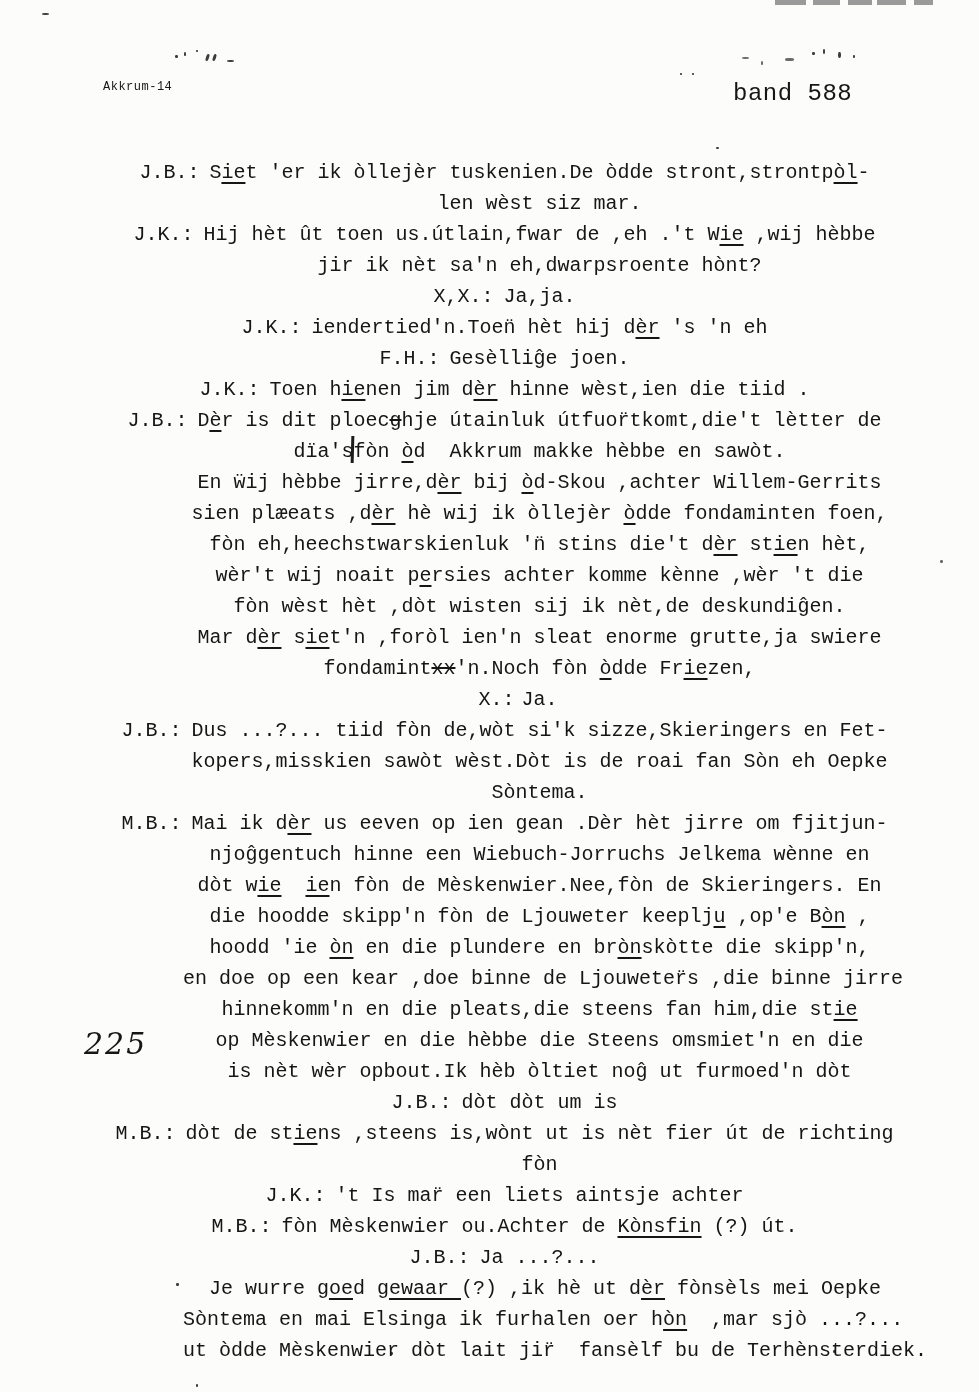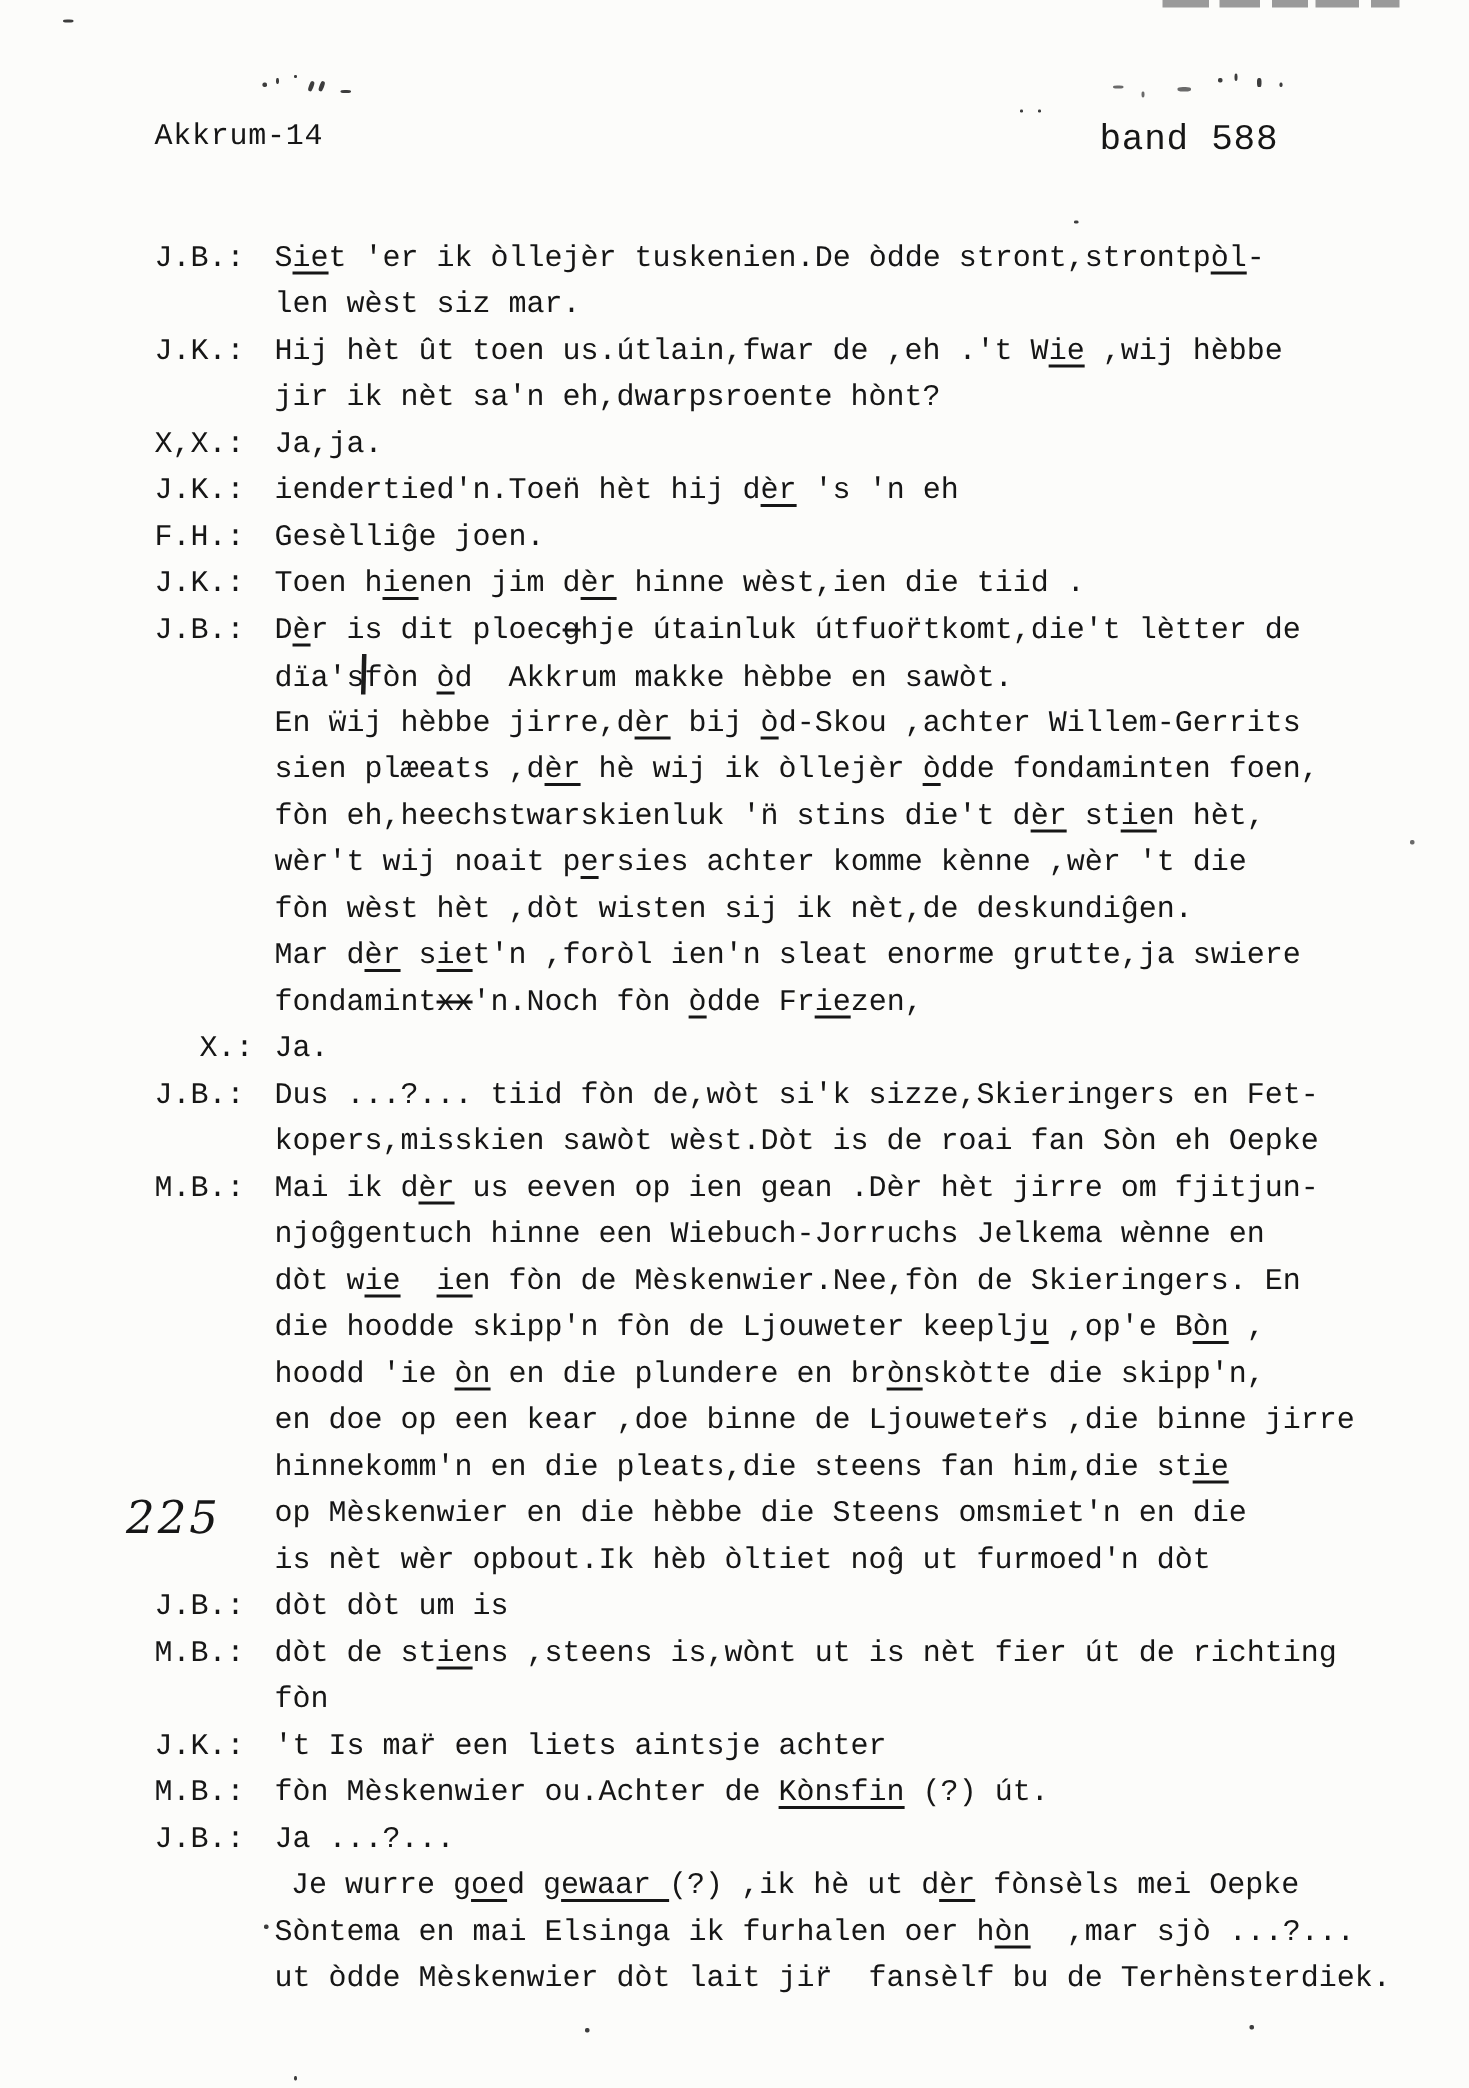--- a/index.html
+++ b/index.html
@@ -2,23 +2,23 @@
 <html><head>
 <meta charset="utf-8">
 <style>
   html,body{margin:0;padding:0;}
   body{
     width:979px;height:1392px;position:relative;overflow:hidden;
     background:#fcfcfa;color:#161616;
     font-family:"Liberation Mono","DejaVu Sans Mono",monospace;
   }
   .page{position:absolute;inset:0;}
-  .header-left{position:absolute;left:103px;top:80px;font-size:20px;letter-spacing:.5px;}
+  .header-left{position:absolute;left:103px;top:80px;font-size:12px;letter-spacing:.5px;}
   .header-right{position:absolute;left:733px;top:80px;font-size:24px;letter-spacing:.5px;}
-  .transcript{position:absolute;left:0;top:157px;width:896px;}
+  .transcript{position:absolute;left:0;top:157px;width:896px;text-align:center;}
   .line{position:relative;height:31px;padding-left:103px;white-space:pre;font-size:20px;line-height:31px;}
   .label{display:inline-block;width:80px;vertical-align:top;}
   .label.pad{width:50px;margin-left:30px;}
   .indent .text{padding-left:11px;}
   .u{text-decoration:underline;text-underline-offset:4px;text-decoration-thickness:1.8px;}
   .strike{text-decoration:line-through;text-decoration-thickness:2px;}
   .pen-bar{display:inline-block;width:3px;height:27px;background:#1c1c1c;vertical-align:-6px;margin:0 -1px 0 -2px;transform:rotate(1.5deg);}
   .margin-note{
     position:absolute;left:84px;top:3px;width:auto;
     font-family:"DejaVu Serif",serif;font-style:italic;font-size:30px;letter-spacing:2px;
@@ -78,20 +78,21 @@
       <div class="line"><span class="label"></span><span class="text"><span>En ẅij hèbbe jirre,d</span><span class="u">èr</span><span> bij </span><span class="u">ò</span><span>d-Skou ,achter Willem-Gerrits</span></span></div>
       <div class="line"><span class="label"></span><span class="text"><span>sien plæeats ,d</span><span class="u">èr</span><span> hè wij ik òllejèr </span><span class="u">ò</span><span>dde fondaminten foen,</span></span></div>
       <div class="line"><span class="label"></span><span class="text"><span>fòn eh,heechstwarskienluk 'n̈ stins die't d</span><span class="u">èr</span><span> st</span><span class="u">ie</span><span>n hèt,</span></span></div>
       <div class="line"><span class="label"></span><span class="text"><span>wèr't wij noait p</span><span class="u">e</span><span>rsies achter komme kènne ,wèr 't die</span></span></div>
       <div class="line"><span class="label"></span><span class="text"><span>fòn wèst hèt ,dòt wisten sij ik nèt,de deskundiĝen.</span></span></div>
       <div class="line"><span class="label"></span><span class="text"><span>Mar d</span><span class="u">èr</span><span> s</span><span class="u">ie</span><span>t'n ,foròl ien'n sleat enorme grutte,ja swiere</span></span></div>
       <div class="line"><span class="label"></span><span class="text"><span>fondamint</span><span class="strike">xx</span><span>'n.Noch fòn </span><span class="u">ò</span><span>dde Fr</span><span class="u">ie</span><span>zen,</span></span></div>
       <div class="line"><span class="label pad">X.:</span><span class="text"><span>Ja.</span></span></div>
       <div class="line"><span class="label">J.B.:</span><span class="text"><span>Dus ...?... tiid fòn de,wòt si'k sizze,Skieringers en Fet-</span></span></div>
       <div class="line"><span class="label"></span><span class="text"><span>kopers,misskien sawòt wèst.Dòt is de roai fan Sòn eh Oepke</span></span></div>
+      <div class="line"><span class="label"></span><span class="text"><span>Sòntema.</span></span></div>
       <div class="line"><span class="label">M.B.:</span><span class="text"><span>Mai ik d</span><span class="u">èr</span><span> us eeven op ien gean .Dèr hèt jirre om fjitjun-</span></span></div>
       <div class="line"><span class="label"></span><span class="text"><span>njoĝgentuch hinne een Wiebuch-Jorruchs Jelkema wènne en</span></span></div>
       <div class="line"><span class="label"></span><span class="text"><span>dòt w</span><span class="u">ie</span><span>  </span><span class="u">ie</span><span>n fòn de Mèskenwier.Nee,fòn de Skieringers. En</span></span></div>
       <div class="line"><span class="label"></span><span class="text"><span>die hoodde skipp'n fòn de Ljouweter keeplj</span><span class="u">u</span><span> ,op'e B</span><span class="u">òn</span><span> ,</span></span></div>
       <div class="line"><span class="label"></span><span class="text"><span>hoodd 'ie </span><span class="u">òn</span><span> en die plundere en br</span><span class="u">òn</span><span>skòtte die skipp'n,</span></span></div>
       <div class="line"><span class="label"></span><span class="text"><span>en doe op een kear ,doe binne de Ljouweter̈s ,die binne jirre</span></span></div>
       <div class="line"><span class="label"></span><span class="text"><span>hinnekomm'n en die pleats,die steens fan him,die st</span><span class="u">ie</span></span></div>
       <div class="line"><span class="margin-note">225</span><span class="label"></span><span class="text"><span>op Mèskenwier en die hèbbe die Steens omsmiet'n en die</span></span></div>
       <div class="line"><span class="label"></span><span class="text"><span>is nèt wèr opbout.Ik hèb òltiet noĝ ut furmoed'n dòt</span></span></div>
       <div class="line"><span class="label">J.B.:</span><span class="text"><span>dòt dòt um is</span></span></div>

